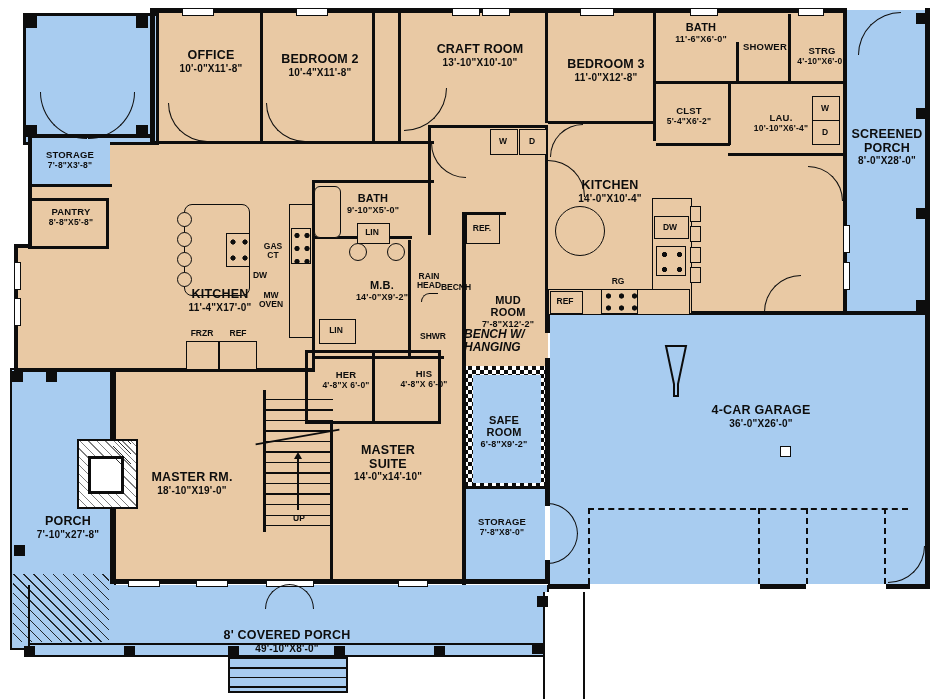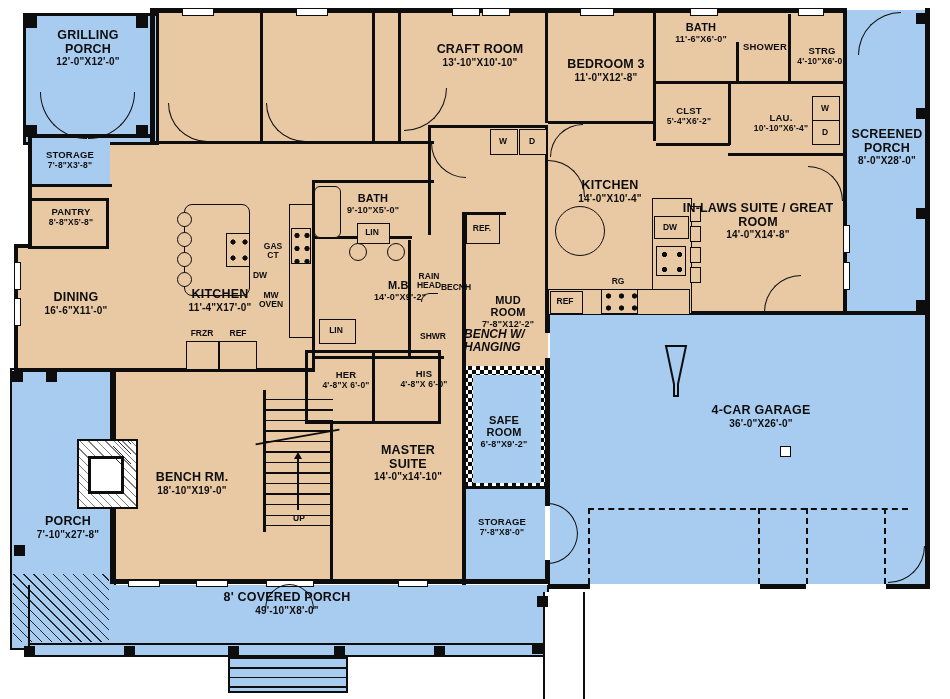--- a/index.html
+++ b/index.html
@@ -231,23 +231,27 @@
   <div class="post" style="left:24px;top:646px;width:11px;height:11px"></div>
   <div class="post" style="left:124px;top:646px;width:11px;height:11px"></div>
   <div class="post" style="left:228px;top:646px;width:11px;height:11px"></div>
   <div class="post" style="left:334px;top:646px;width:11px;height:11px"></div>
   <div class="post" style="left:434px;top:646px;width:11px;height:11px"></div>
   <div class="post" style="left:532px;top:643px;width:11px;height:11px"></div>
   <div class="post" style="left:537px;top:596px;width:11px;height:11px"></div>
 
   <div class="steps" style="left:228px;top:657px;width:116px;height:32px"></div>
 
-  <div class="label" style="left:88px;top:48px;width:96px">
-    <div class="nm">GRILLING PORCH</div>
-      <div class="dm">12'-0"X12'-0"</div>
+  <div class="label" style="left:211px;top:62px;width:130px">
+    <div class="nm">OFFICE</div>
+      <div class="dm">10'-0"X11'-8"</div>
+    </div>
+  <div class="label" style="left:320px;top:66px;width:150px">
+    <div class="nm">BEDROOM 2</div>
+      <div class="dm">10'-4"X11'-8"</div>
     </div>
   <div class="label" style="left:480px;top:56px;width:160px">
     <div class="nm">CRAFT ROOM</div>
       <div class="dm">13'-10"X10'-10"</div>
     </div>
   <div class="label" style="left:606px;top:71px;width:150px">
     <div class="nm">BEDROOM 3</div>
       <div class="dm">11'-0"X12'-8"</div>
     </div>
   <div class="label md" style="left:701px;top:33px;width:100px">
@@ -274,82 +278,74 @@
       <div class="dm">8'-8"X5'-8"</div>
     </div>
   <div class="label sm" style="left:689px;top:116px;width:90px">
     <div class="nm">CLST</div>
       <div class="dm">5'-4"X6'-2"</div>
     </div>
   <div class="label sm" style="left:781px;top:123px;width:100px">
     <div class="nm">LAU.</div>
       <div class="dm">10'-10"X6'-4"</div>
     </div>
-  <div class="label" style="left:76px;top:304px;width:120px">
-    <div class="nm">DINING</div>
-      <div class="dm">16'-6"X11'-0"</div>
-    </div>
   <div class="label" style="left:220px;top:301px;width:120px">
     <div class="nm">KITCHEN</div>
       <div class="dm">11'-4"X17'-0"</div>
     </div>
   <div class="label md" style="left:373px;top:204px;width:110px">
     <div class="nm">BATH</div>
       <div class="dm">9'-10"X5'-0"</div>
     </div>
-  <div class="label md" style="left:400px;top:291px;width:120px">
+  <div class="label md" style="left:382px;top:291px;width:120px">
     <div class="nm">M.B.</div>
       <div class="dm">14'-0"X9'-2"</div>
     </div>
   <div class="label" style="left:610px;top:192px;width:120px">
     <div class="nm">KITCHEN</div>
       <div class="dm">14'-0"X10'-4"</div>
-    </div>
-  <div class="label" style="left:758px;top:221px;width:180px">
-    <div class="nm">IN-LAWS SUITE / GREAT ROOM</div>
-      <div class="dm">14'-0"X14'-8"</div>
     </div>
   <div class="label md" style="left:508px;top:312px;width:60px">
     <div class="nm">MUD ROOM</div>
       <div class="dm">7'-8"X12'-2"</div>
     </div>
   <div class="note" style="left:506px;top:341px;width:84px">BENCH W/ HANGING</div>
   <div class="label sm" style="left:346px;top:380px;width:52px">
     <div class="nm">HER</div>
       <div class="dm wrap">4'-8"X 6'-0"</div>
     </div>
   <div class="label sm" style="left:424px;top:379px;width:52px">
     <div class="nm">HIS</div>
       <div class="dm wrap">4'-8"X 6'-0"</div>
     </div>
   <div class="label md" style="left:504px;top:432px;width:60px">
     <div class="nm">SAFE ROOM</div>
       <div class="dm">6'-8"X9'-2"</div>
     </div>
   <div class="label" style="left:192px;top:484px;width:160px">
-    <div class="nm">BENCH RM.</div>
+    <div class="nm">MASTER RM.</div>
       <div class="dm">18'-10"X19'-0"</div>
     </div>
-  <div class="label" style="left:408px;top:463px;width:90px">
+  <div class="label" style="left:388px;top:463px;width:90px">
     <div class="nm">MASTER SUITE</div>
       <div class="dm">14'-0"x14'-10"</div>
     </div>
   <div class="label sm" style="left:502px;top:527px;width:100px">
     <div class="nm">STORAGE</div>
       <div class="dm">7'-8"X8'-0"</div>
     </div>
   <div class="label" style="left:761px;top:417px;width:150px">
     <div class="nm">4-CAR GARAGE</div>
       <div class="dm">36'-0"X26'-0"</div>
     </div>
   <div class="label" style="left:68px;top:528px;width:120px">
     <div class="nm">PORCH</div>
       <div class="dm">7'-10"x27'-8"</div>
     </div>
-  <div class="label" style="left:287px;top:604px;width:250px">
+  <div class="label" style="left:287px;top:642px;width:250px">
     <div class="nm">8' COVERED PORCH</div>
       <div class="dm">49'-10"X8'-0"</div>
     </div>
 
   <div class="fix" style="left:503px;top:141px">W</div>
   <div class="fix" style="left:532px;top:141px">D</div>
   <div class="fix" style="left:825px;top:108px">W</div>
   <div class="fix" style="left:825px;top:132px">D</div>
   <div class="fix" style="left:482px;top:228px">REF.</div>
   <div class="fix" style="left:260px;top:275px">DW</div>

